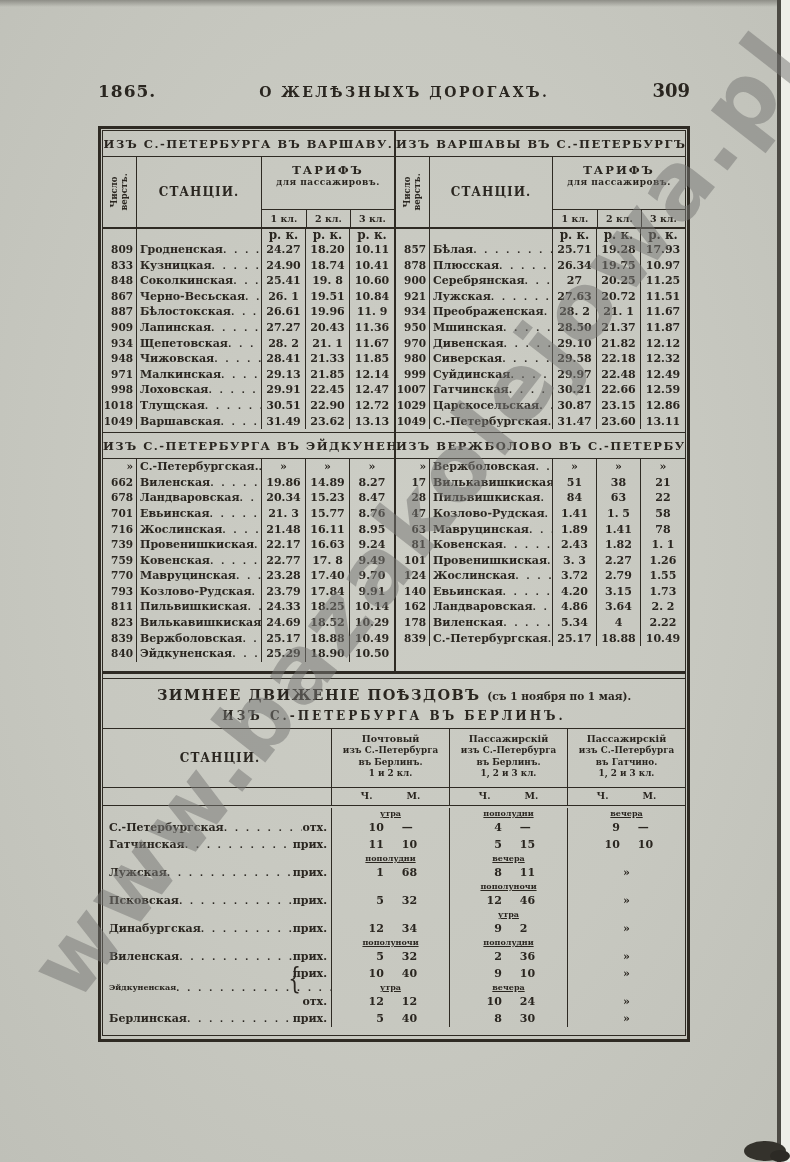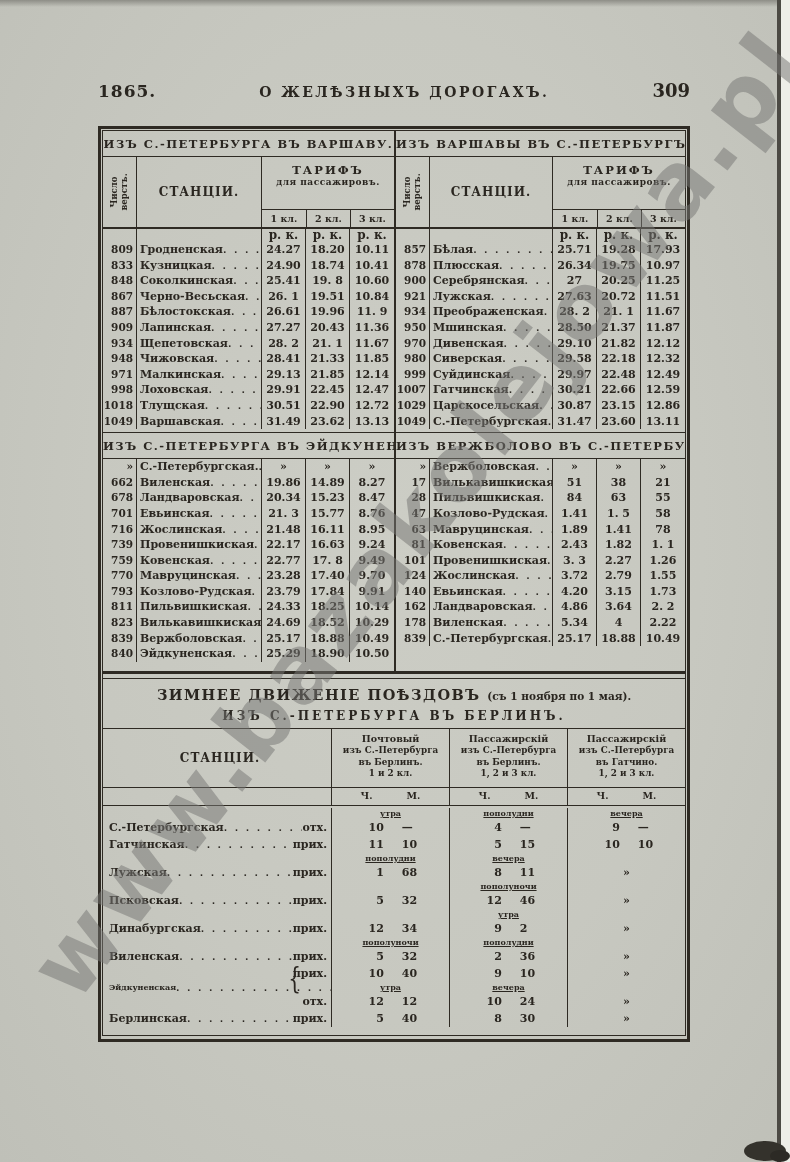--- a/index.html
+++ b/index.html
@@ -592,21 +592,21 @@
                 <span class="ct">21</span>
               </div>
               <div class="trow">
                 <span class="cv">28</span>
                 <span class="cs">
                   <span class="sn">Пильвишкиская</span>
                   <span class="dots"></span>
                 </span>
                 <span class="ct">84</span>
                 <span class="ct">63</span>
-                <span class="ct">55</span>
+                <span class="ct">22</span>
               </div>
               <div class="trow">
                 <span class="cv">47</span>
                 <span class="cs">
                   <span class="sn">Козлово-Рудская</span>
                   <span class="dots"></span>
                 </span>
                 <span class="ct">1.41</span>
                 <span class="ct">1. 5</span>
                 <span class="ct">58</span>

